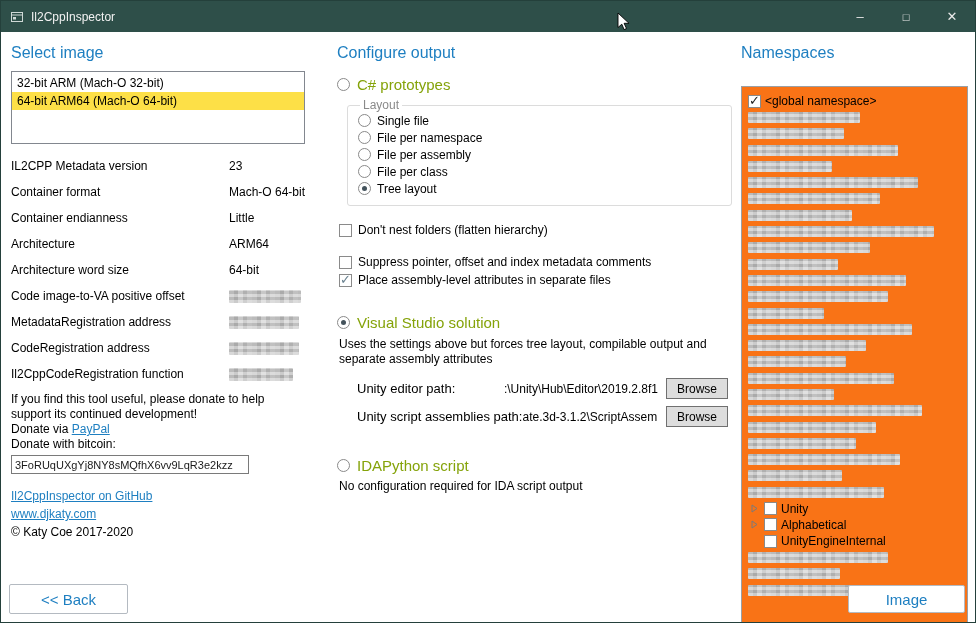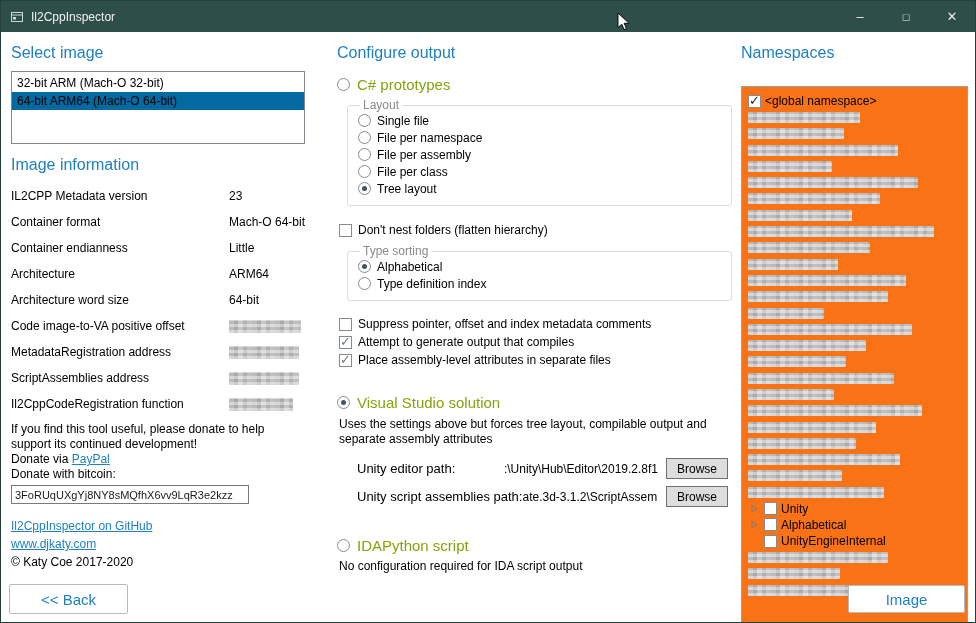--- a/index.html
+++ b/index.html
@@ -19,21 +19,21 @@
   .col{position:absolute;top:31px;}
   .col-left{left:10px;width:294px;}
   .col-mid{left:336px;width:396px;}
   .col-right{left:740px;width:227px;}
   .section-h{font-size:16px;font-weight:400;color:#1e7fc1;margin:0;}
 
   
   .col-left .section-h{margin-top:12px;}
   .listbox{margin-top:9px;border:1px solid #82878f;height:73px;background:#fff;padding-top:2px;box-sizing:border-box;}
   .lb-item{height:18px;line-height:18px;font-size:12px;padding-left:5px;white-space:nowrap;cursor:default;}
-  .lb-item.selected{background:#0369a1;}
+  .lb-item.selected{background:#fde047;}
   .info-table{margin-top:9px;}
   .info-row{display:flex;align-items:center;height:26px;font-size:12px;}
   .info-label{width:218px;flex:none;}
   .info-value{white-space:nowrap;}
   .redacted{display:inline-block;background-image:
       repeating-linear-gradient(0deg, rgba(255,255,255,.28) 0 3px, rgba(0,0,0,.07) 3px 6px),
       repeating-linear-gradient(90deg,#c9c9c9 0 5px,#b7b7b7 5px 9px,#d6d6d6 9px 14px,#bdbdbd 14px 18px,#cfcfcf 18px 23px);
     border-radius:1px;}
   .info-redacted{height:13px;}
   .donate-intro{margin:5px 0 0 0;font-size:12px;line-height:15px;width:296px;}
@@ -122,21 +122,20 @@
 
         <div class="lb-item">
           <span>32-bit ARM (Mach-O 32-bit)</span>
         </div>
 
         <div class="lb-item selected">
           <span>64-bit ARM64 (Mach-O 64-bit)</span>
         </div>
       </div>
 
-    <h2 class="section-h">Image information</h2>
 
     <div class="info-table">
 
         <div class="info-row">
           <span class="info-label">IL2CPP Metadata version</span>
           <span class="info-value">23</span>
 
         </div>
 
         <div class="info-row">
@@ -169,21 +168,21 @@
           <span class="redacted info-redacted" style="width: 72px;"></span>
         </div>
 
         <div class="info-row">
           <span class="info-label">MetadataRegistration address</span>
           <span class="info-value"></span>
           <span class="redacted info-redacted" style="width: 70px;"></span>
         </div>
 
         <div class="info-row">
-          <span class="info-label">ScriptAssemblies address</span>
+          <span class="info-label">CodeRegistration address</span>
           <span class="info-value"></span>
           <span class="redacted info-redacted" style="width: 70px;"></span>
         </div>
 
         <div class="info-row">
           <span class="info-label">Il2CppCodeRegistration function</span>
           <span class="info-value"></span>
           <span class="redacted info-redacted" style="width: 64px;"></span>
         </div>
       </div>
@@ -237,47 +236,28 @@
             <span>Tree layout</span>
           </label>
         </div>
     </fieldset>
 
     <label class="opt-row flatten-row">
       <span class="cb"></span>
       <span>Don't nest folders (flatten hierarchy)</span>
     </label>
 
-    <fieldset class="groupbox">
-      <legend>Type sorting</legend>
-      <div>
-
-          <label class="opt-row">
-            <span class="radio on"></span>
-            <span>Alphabetical</span>
-          </label>
-
-          <label class="opt-row">
-            <span class="radio"></span>
-            <span>Type definition index</span>
-          </label>
-        </div>
-    </fieldset>
 
     <div class="mid-cbs">
 
         <label class="opt-row">
           <span class="cb"></span>
           <span>Suppress pointer, offset and index metadata comments</span>
         </label>
 
-        <label class="opt-row">
-          <span class="cb on"></span>
-          <span>Attempt to generate output that compiles</span>
-        </label>
 
         <label class="opt-row">
           <span class="cb on"></span>
           <span>Place assembly-level attributes in separate files</span>
         </label>
       </div>
 
     <div class="radio-head vs-head">
       <span class="radio on"></span>
       <span class="green-h">Visual Studio solution</span>

